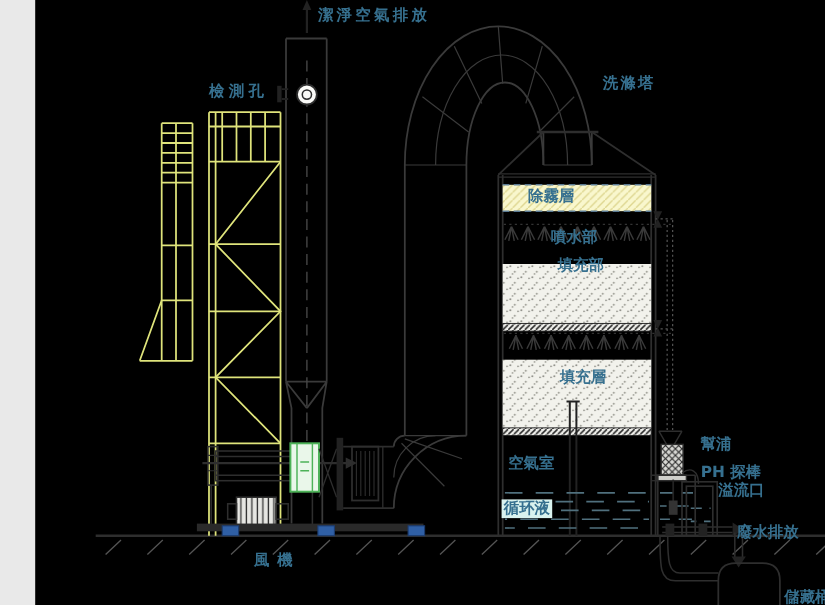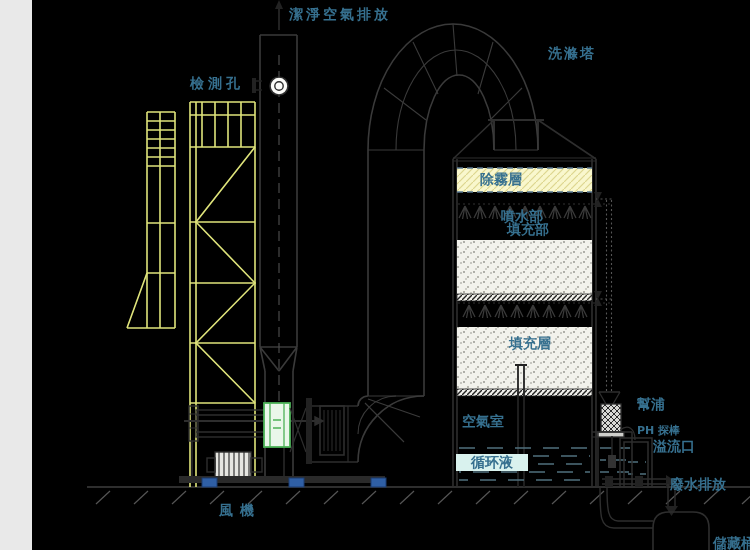--- a/index.html
+++ b/index.html
@@ -2,22 +2,22 @@
 <html><head>
 <meta charset="utf-8">
 <style>
   html,body{margin:0;padding:0;background:#e9e9e9;}
   .stage{position:relative;width:750px;height:550px;background:#000000;overflow:hidden;
          font-family:"DejaVu Sans","Liberation Sans",sans-serif;margin-left:32px;}
   .stage svg{position:absolute;left:0;top:0;}
   .label{position:absolute;font:600 14px "DejaVu Sans","Liberation Sans",sans-serif;
          color:#36708f;white-space:nowrap;line-height:17px;}
   .ls2{letter-spacing:2px}.ls3{letter-spacing:3px}.ls4{letter-spacing:4px}.ls6{letter-spacing:7px}
-  .hl{background:#d9f2ee;padding:0 15px;}
-  .sm{font-size:11px;}
+  .hl{background:#d9f2ee;padding:0 2px;}
+  .sm{font-size:14px;}
 </style>
 </head>
 <body>
 
 <div class="stage">
 <svg width="750" height="550" viewBox="0 0 750 550">
   <defs>
     <pattern id="pat-stipple" width="10" height="10" patternUnits="userSpaceOnUse">
       <rect width="10" height="10" fill="#f2f2ec"></rect>
       <circle cx="2" cy="2" r="0.9" fill="#8f8f88"></circle>
@@ -252,26 +252,26 @@
     <path d="M568,487 C568,516 568,528 582,528 H621"></path>
     <path d="M575,487 C575,510 576,521 586,521 H621"></path>
   </g>
   <g stroke="#2e2e2e" stroke-width="1.6" fill="none">
     <path d="M621,550 V528 Q621,512 637,512 H661 Q677,512 677,528 V550"></path>
   </g>
 </svg>
 
   <span class="label ls3" style="left:257px;top:6px">潔淨空氣排放</span>
   <span class="label ls4" style="left:158px;top:75px">檢測孔</span>
-  <span class="label ls2" style="left:516px;top:45px">洗滌塔</span>
+  <span class="label ls2" style="left:516px;top:68px">洗滌塔</span>
   <span class="label" style="left:448px;top:171px">除霧層</span>
   <span class="label" style="left:469px;top:208px">噴水部</span>
-  <span class="label" style="left:475px;top:221px">填充部</span>
+  <span class="label" style="left:475px;top:233px">填充部</span>
   <span class="label" style="left:477px;top:335px">填充層</span>
   <span class="label" style="left:430px;top:413px">空氣室</span>
   <span class="label hl" style="left:424px;top:454px">循环液</span>
   <span class="label" style="left:605px;top:396px">幫浦</span>
   <span class="label sm" style="left:605px;top:422px">PH 探棒</span>
   <span class="label" style="left:621px;top:438px">溢流口</span>
   <span class="label" style="left:638px;top:476px">廢水排放</span>
   <span class="label" style="left:681px;top:535px">儲藏桶</span>
-  <span class="label ls6" style="left:187px;top:502px">風機</span>
+  <span class="label ls6" style="left:199px;top:502px">風機</span>
 </div>
 
 </body></html>

